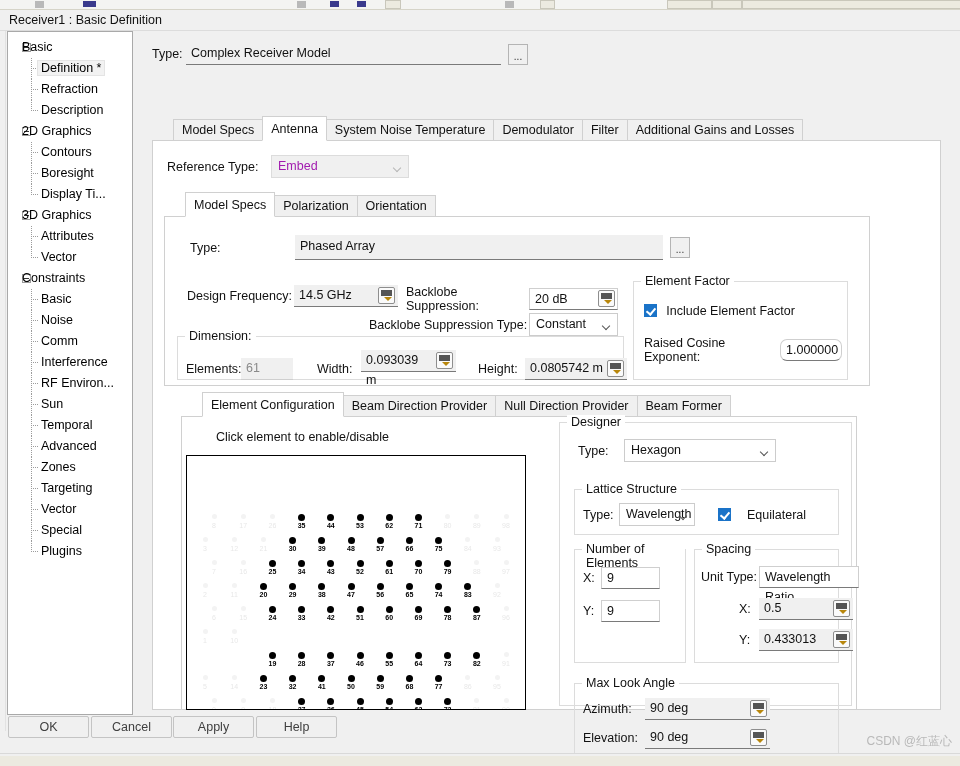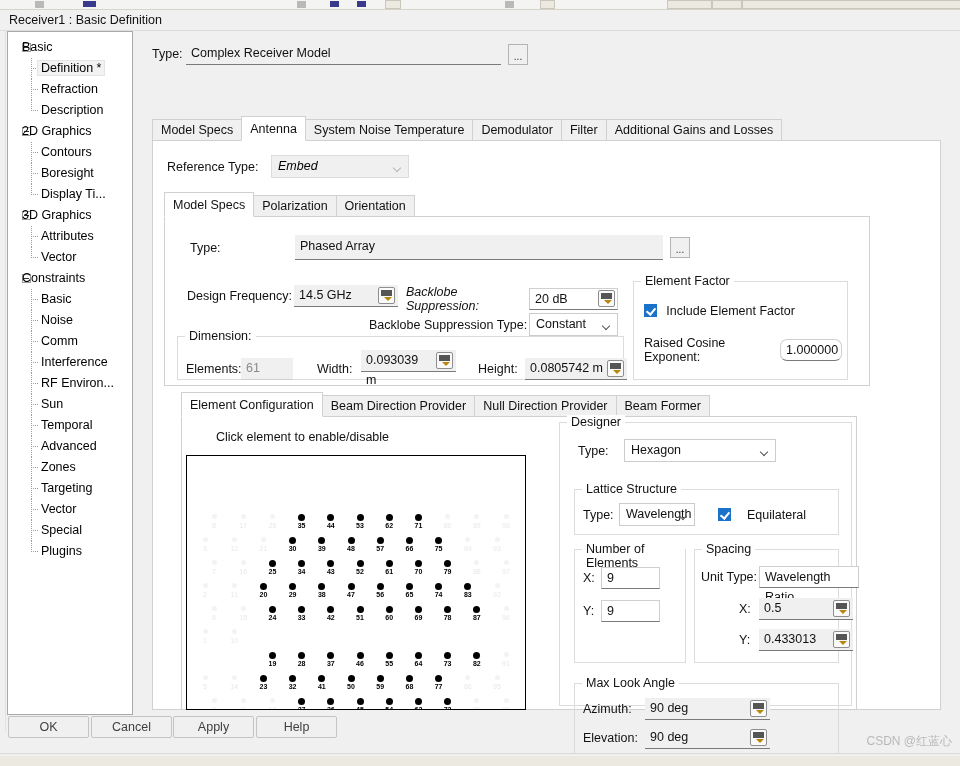--- a/index.html
+++ b/index.html
@@ -131,20 +131,21 @@
     border: 1px solid #b4b4b4;
     font-size: 10px; line-height: 12px; text-align: center;
     color: #333; padding-top: 6px; cursor: default;
   }
 
   
   .tabbar {
     position: absolute;
     display: flex; align-items: flex-end;
     height: 25px;
+    margin-left: 21px;
   }
   .tab {
     height: 22px;
     line-height: 21px;
     padding: 0 8px;
     font-size: 12.5px;
     background: #f0f0f0;
     border: 1px solid #d0d0d0;
     border-bottom: 1px solid #d0d0d0;
     margin-right: -1px;
@@ -175,21 +176,21 @@
     background: #ffffff;
     border: 1px solid #cccccc;
     font-size: 12.5px;
     line-height: 21px;
     padding: 0 22px 0 6px;
     color: #111;
     cursor: default;
     white-space: nowrap;
     overflow: hidden;
   }
-  .combo.dis { background: #f0f0f0; color: #000000; border-color: #dcdcdc; font-style: italic; }
+  .combo.dis { background: #f0f0f0; color: #a21caf; border-color: #dcdcdc; }
   .combo .chev {
     position: absolute; right: 7px; top: 9px;
     width: 7px; height: 7px;
   }
   .combo .chev::before {
     content: ""; position: absolute; left: 0; top: 0;
     width: 5px; height: 5px;
     border-left: 1px solid #555; border-bottom: 1px solid #555;
     transform: rotate(-45deg);
   }
@@ -401,21 +402,21 @@
       <span class="lbl" style="width:107px;">Design Frequency:</span>
       <span class="unitwrap" style="width:104px;">
         <span class="tfield" style="width:104px; display:inline-block; padding-right:24px;">14.5 GHz</span>
         <span class="unitbtn">
             <i></i>
           </span>
       </span>
     </div>
 
     <div style="position:absolute; left:266px; top:254px; display:flex; align-items:center;">
-      <span class="lbl" style="width:123px;font-style:italic;">Backlobe Suppression:</span>
+      <span class="lbl" style="width:123px;">Backlobe Suppression:</span>
       <span class="unitwrap" style="width:89px;">
         <span class="tfield white" style="width:89px; display:inline-block; padding-right:24px;">20 dB</span>
         <span class="unitbtn">
             <i></i>
           </span>
       </span>
     </div>
 
     <div style="position:absolute; left:229px; top:282px; display:flex; align-items:center;">
       <span class="lbl" style="width:160px;">Backlobe Suppression Type:</span>

